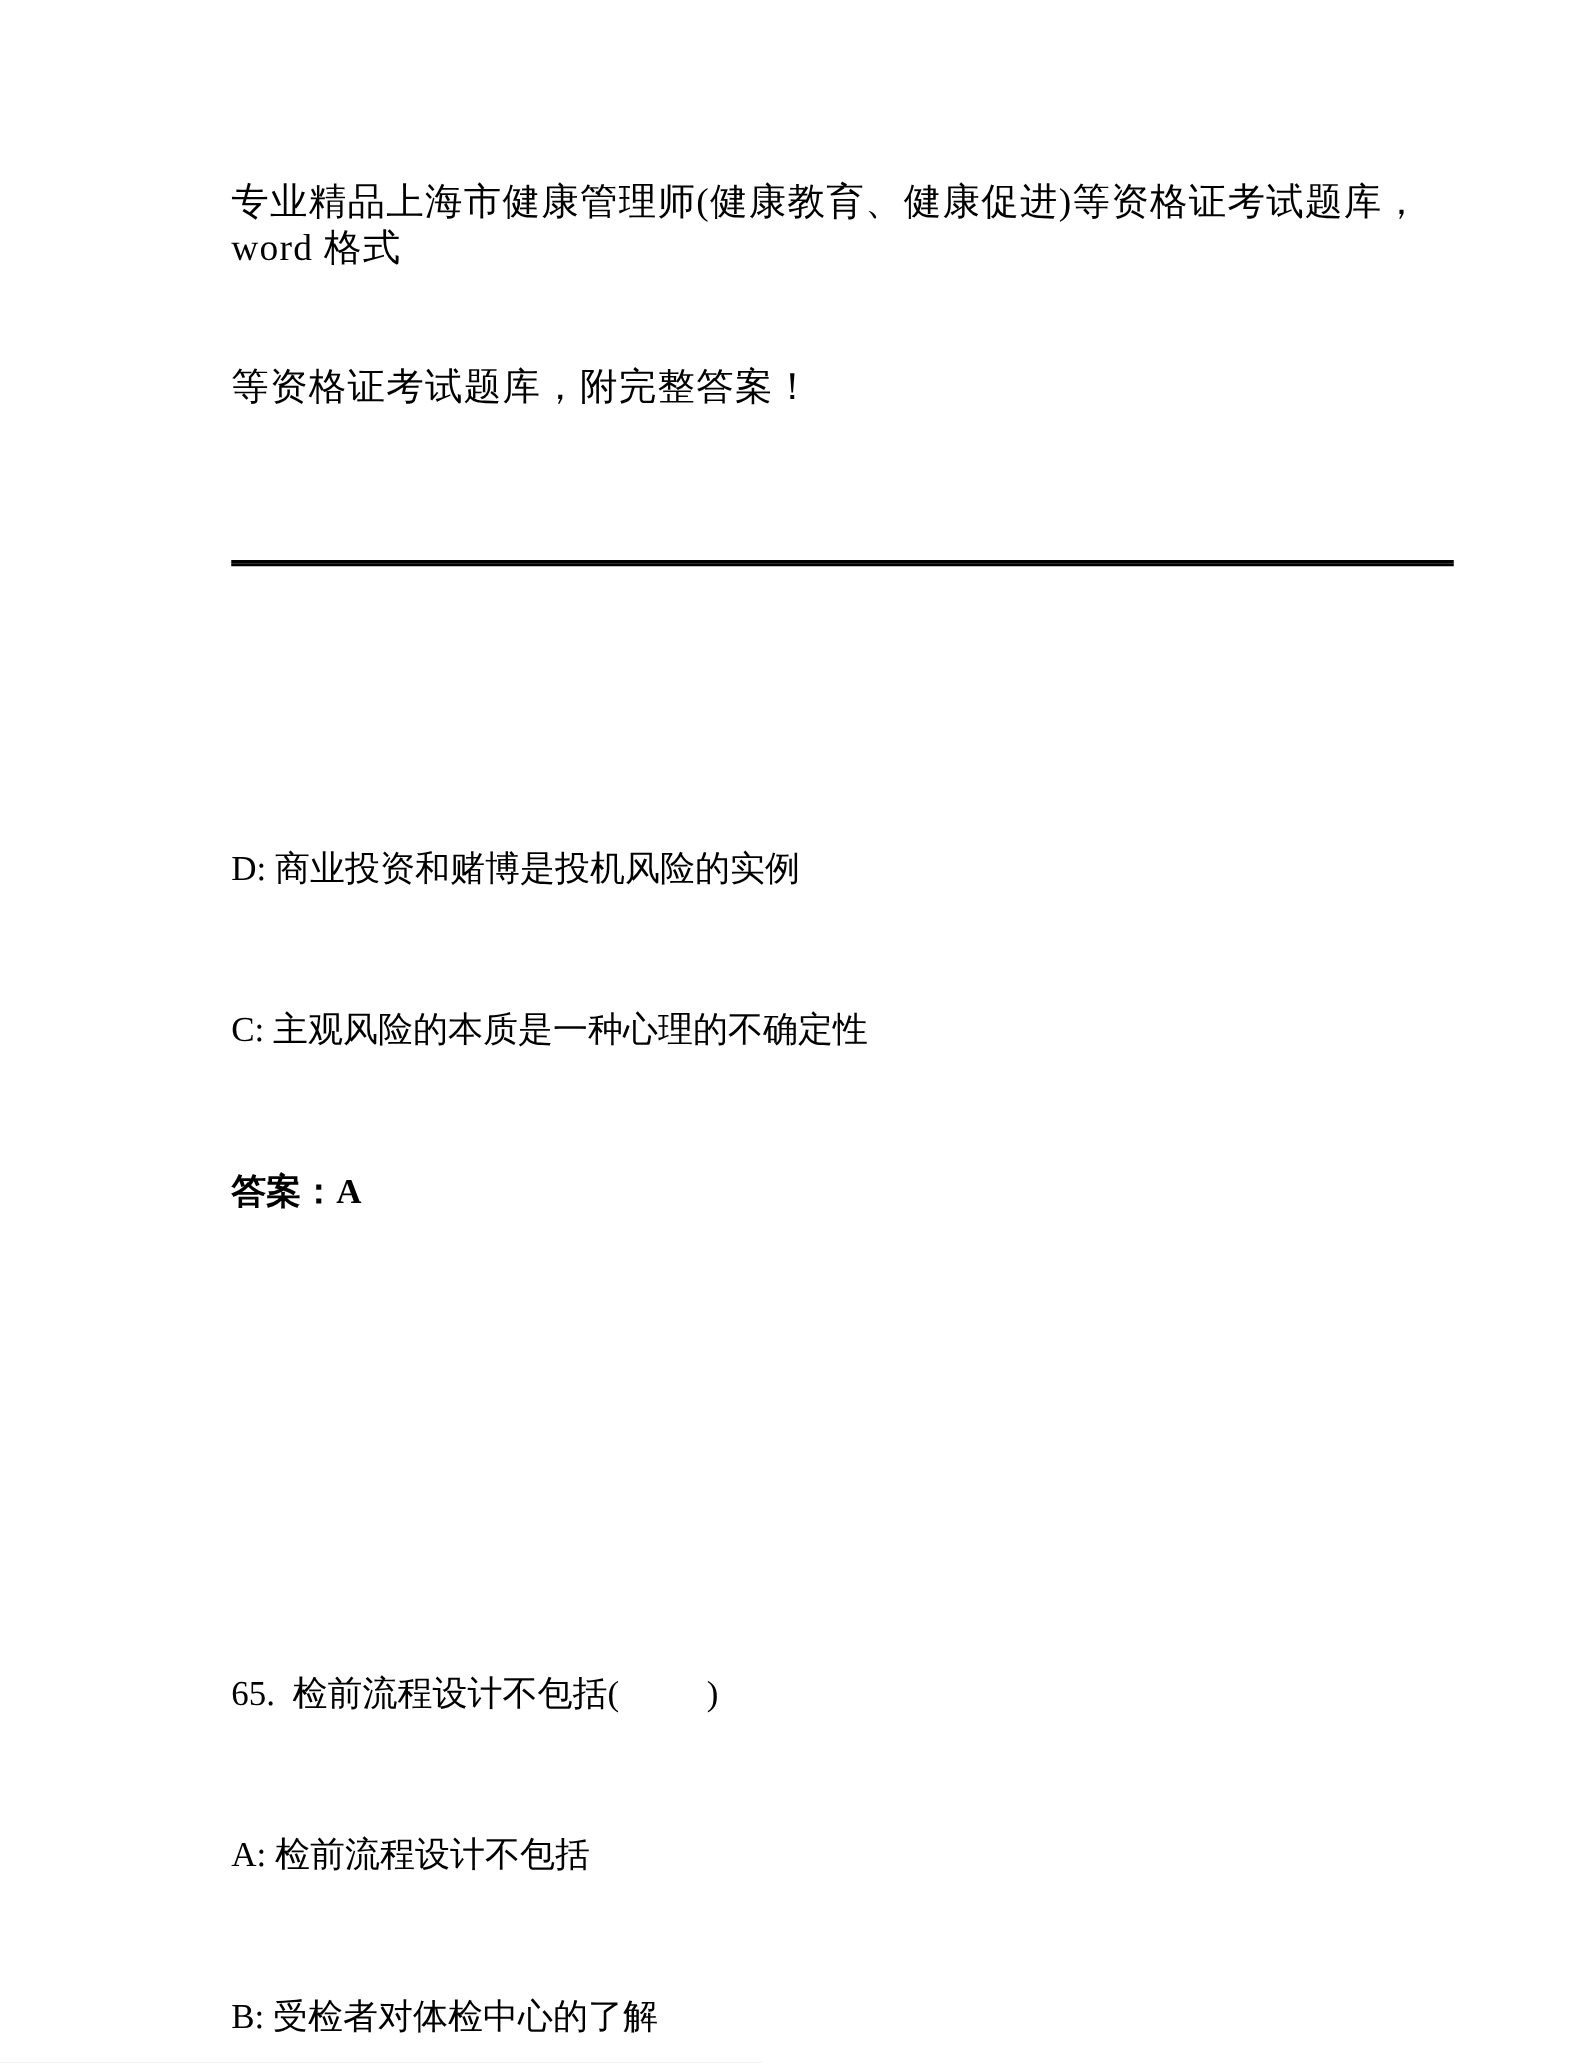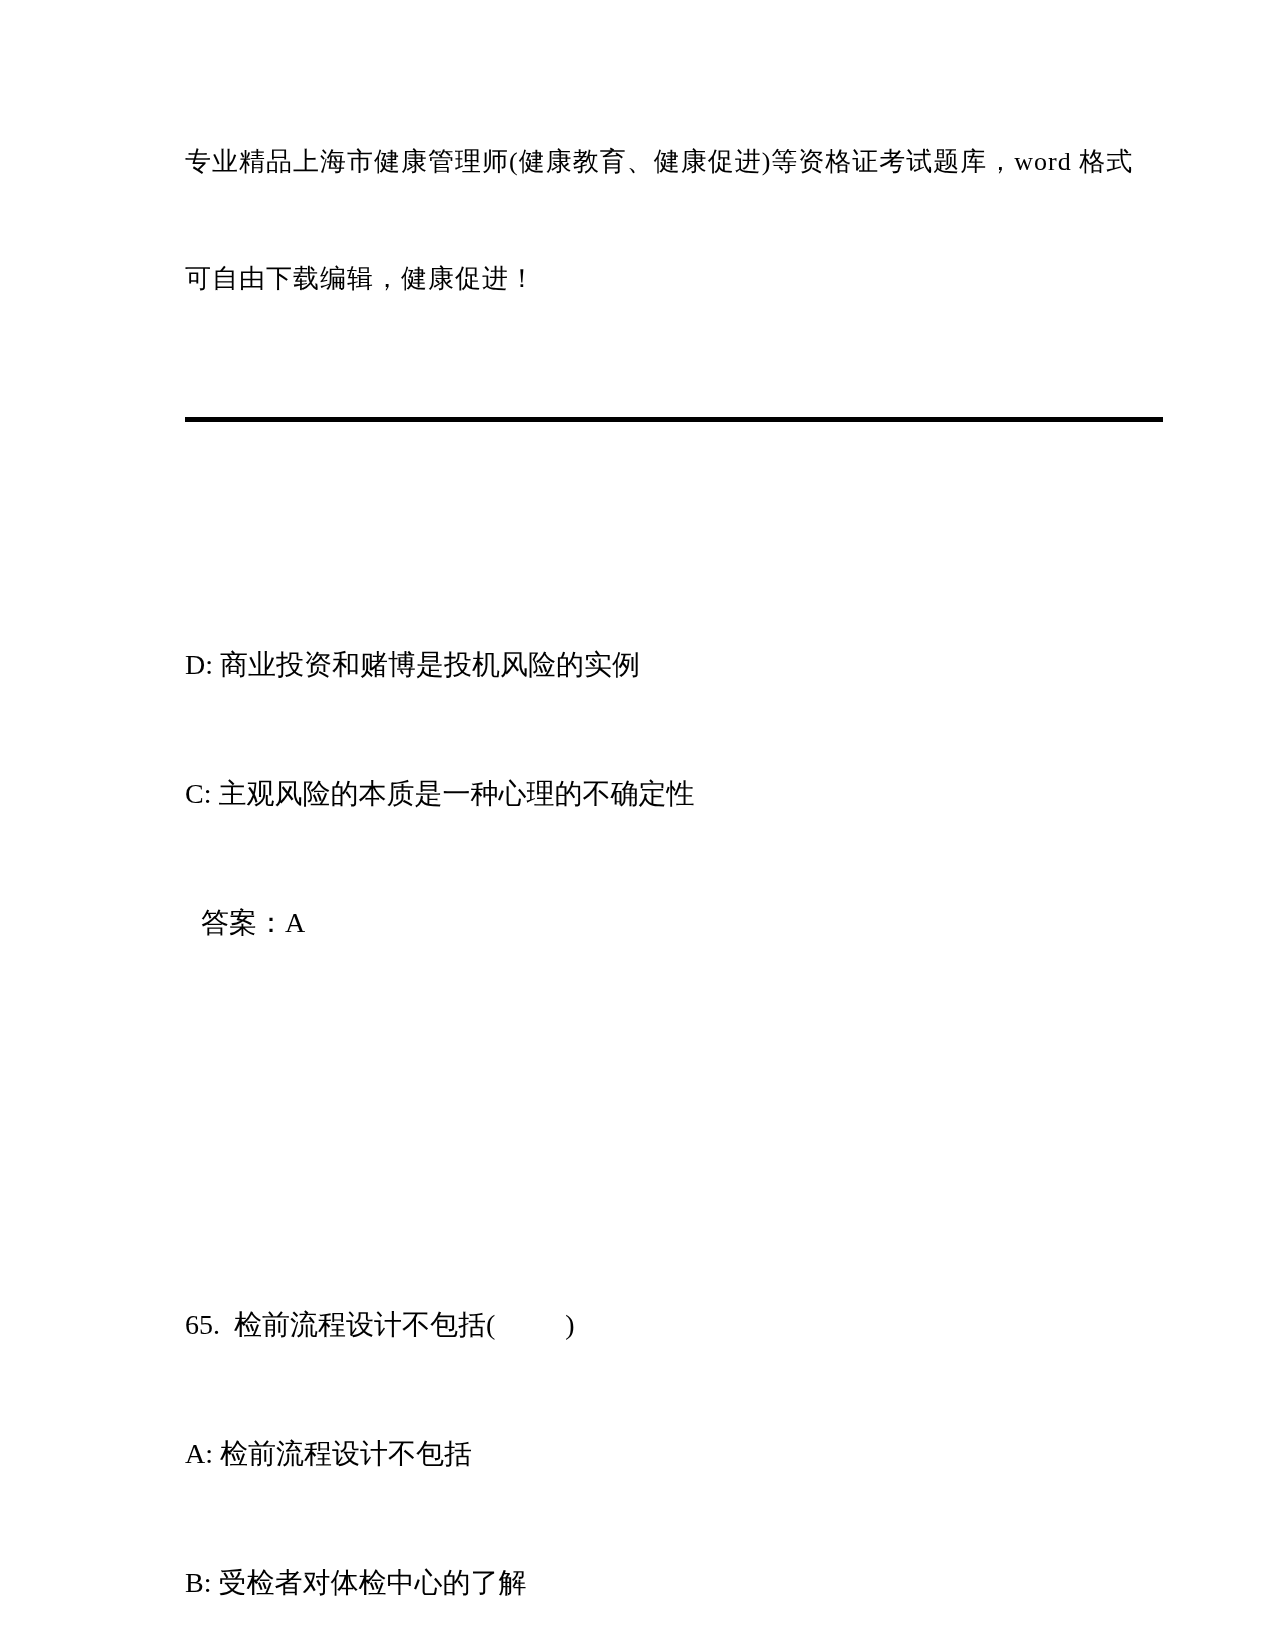--- a/index.html
+++ b/index.html
@@ -11,49 +11,49 @@
     margin: 0 auto;
     background: #ffffff;
     color: #000000;
     font-family: "Liberation Serif", "DejaVu Serif", serif;
     overflow: hidden;
   }
   .header {
     padding-top: 69px;
     margin-left: 185px;
     margin-right: 90px;
-    font-size: 26px;
+    font-size: 30px;
     line-height: 37px;
     letter-spacing: 1px;
     white-space: pre-wrap;
   }
   .divider {
     margin: 40px 112px 0 185px;
     height: 4px;
     border-top: 3px solid #000000;
     border-bottom: 2px solid #000000;
   }
   .content {
     margin: 6px 60px 0 185px;
     font-size: 28px;
     line-height: 43px;
     white-space: pre;
   }
   .block + .block { margin-top: 58px; }
   .line { min-height: 43px; }
-  .answer { font-weight: normal; margin-left: 16px; }
+  .answer { font-weight: bold; }
 </style>
 </head>
 <body>
 
 <div class="page">
 
   <div class="header">
     <div class="line">专业精品上海市健康管理师(健康教育、健康促进)等资格证考试题库，word 格式</div>
-    <div class="line">可自由下载编辑，健康促进！</div>
+    <div class="line">等资格证考试题库，附完整答案！</div>
   </div>
 
   <div class="divider"></div>
 
   <div class="content">
 
     <section class="block">
       <div class="line option">D: 商业投资和赌博是投机风险的实例</div>
       <div class="line option">C: 主观风险的本质是一种心理的不确定性</div>
       <div class="line answer">答案：A</div>

